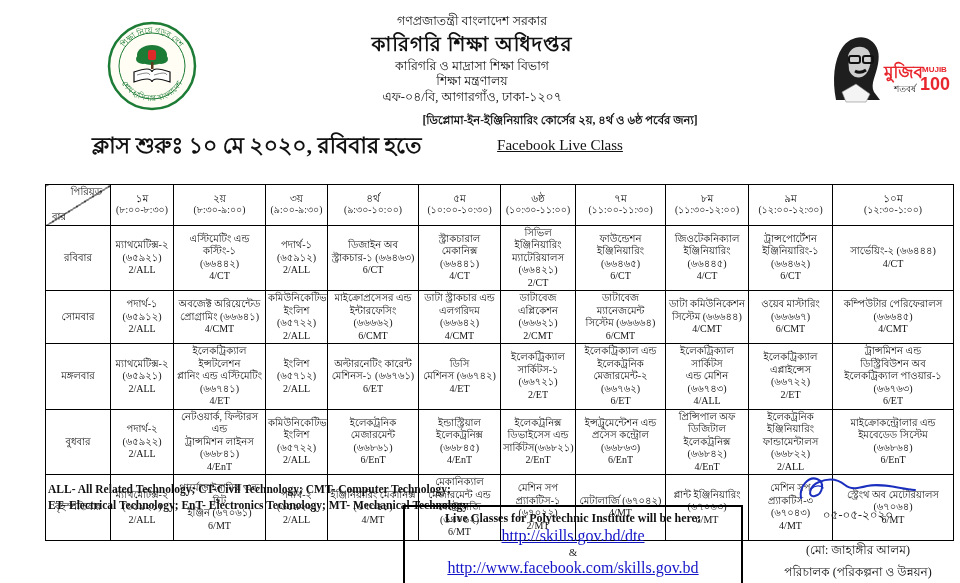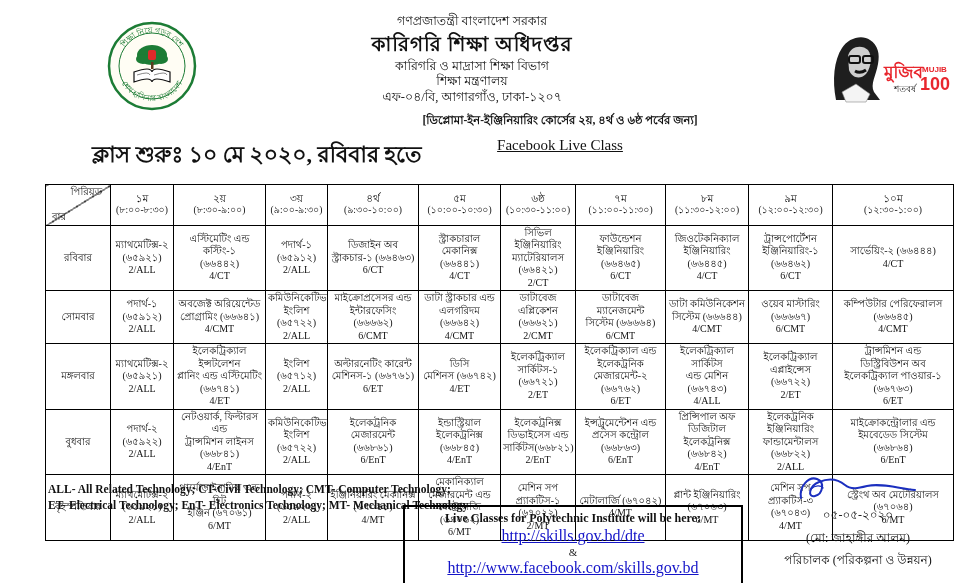--- a/index.html
+++ b/index.html
@@ -11,21 +11,21 @@
   
   .logo-left { position:absolute; left:106px; top:20px; width:92px; height:92px; }
   .logo-right { position:absolute; left:822px; top:22px; width:132px; height:86px; }
   .head-center { position:absolute; left:262px; top:14px; width:420px; text-align:center; line-height:1.25; }
   .head-l1 { font-size:12.5px; }
   .head-l2 { font-size:20px; font-weight:bold; letter-spacing:1px; margin-top:2px; }
   .head-l3 { font-size:12.5px; margin-top:2px; }
   .head-l4 { font-size:12.5px; }
   .head-l5 { font-size:12.5px; }
   
-  .start-note { position:absolute; left:92px; top:137px; font-size:22px; font-weight:bold; }
+  .start-note { position:absolute; left:92px; top:128px; font-size:22px; font-weight:bold; }
   .title-block { position:absolute; left:380px; top:106px; width:360px; text-align:center; }
   .routine-title { font-size:20px; font-weight:bold; text-decoration:underline; }
   .routine-sub { font-size:11.5px; font-weight:bold; margin-top:6px; }
   .live-label { font-size:15px; font-weight:normal; text-decoration:underline; margin-top:6px; }
   
   table.routine {
     position:absolute; left:45px; top:184px; width:908px;
     border-collapse:collapse; table-layout:fixed;
   }
   table.routine th, table.routine td {
@@ -50,21 +50,21 @@
   .link-box {
     position:absolute; left:403px; top:505px; width:340px;
     border:2px solid #000; text-align:center; padding:4px 6px 6px 6px;
   }
   .link-box .box-title { font-size:12px; font-weight:bold; }
   .link-box a { color:#1414c8; font-size:16px; text-decoration:underline; display:block; margin-top:1px; }
   .link-box .amp { font-size:11px; color:#222; margin-top:1px; }
   .sig-block { position:absolute; left:760px; top:472px; width:196px; text-align:center; }
   .sig-scrawl { display:block; margin:0 auto; }
   .sig-date { font-size:12px; margin-top:0px; }
-  .sig-name { font-size:12px; margin-top:3px; }
+  .sig-name { font-size:12px; margin-top:15px; }
   .sig-role { font-size:12px; margin-top:2px; }
 </style>
 </head>
 <body>
 
 <div class="page">
 
   <div class="logo-left">
     <svg width="92" height="92" viewBox="0 0 92 92">
       <circle cx="46" cy="46" r="43" fill="#fffdf4" stroke="#1c7c35" stroke-width="2.5"></circle>

